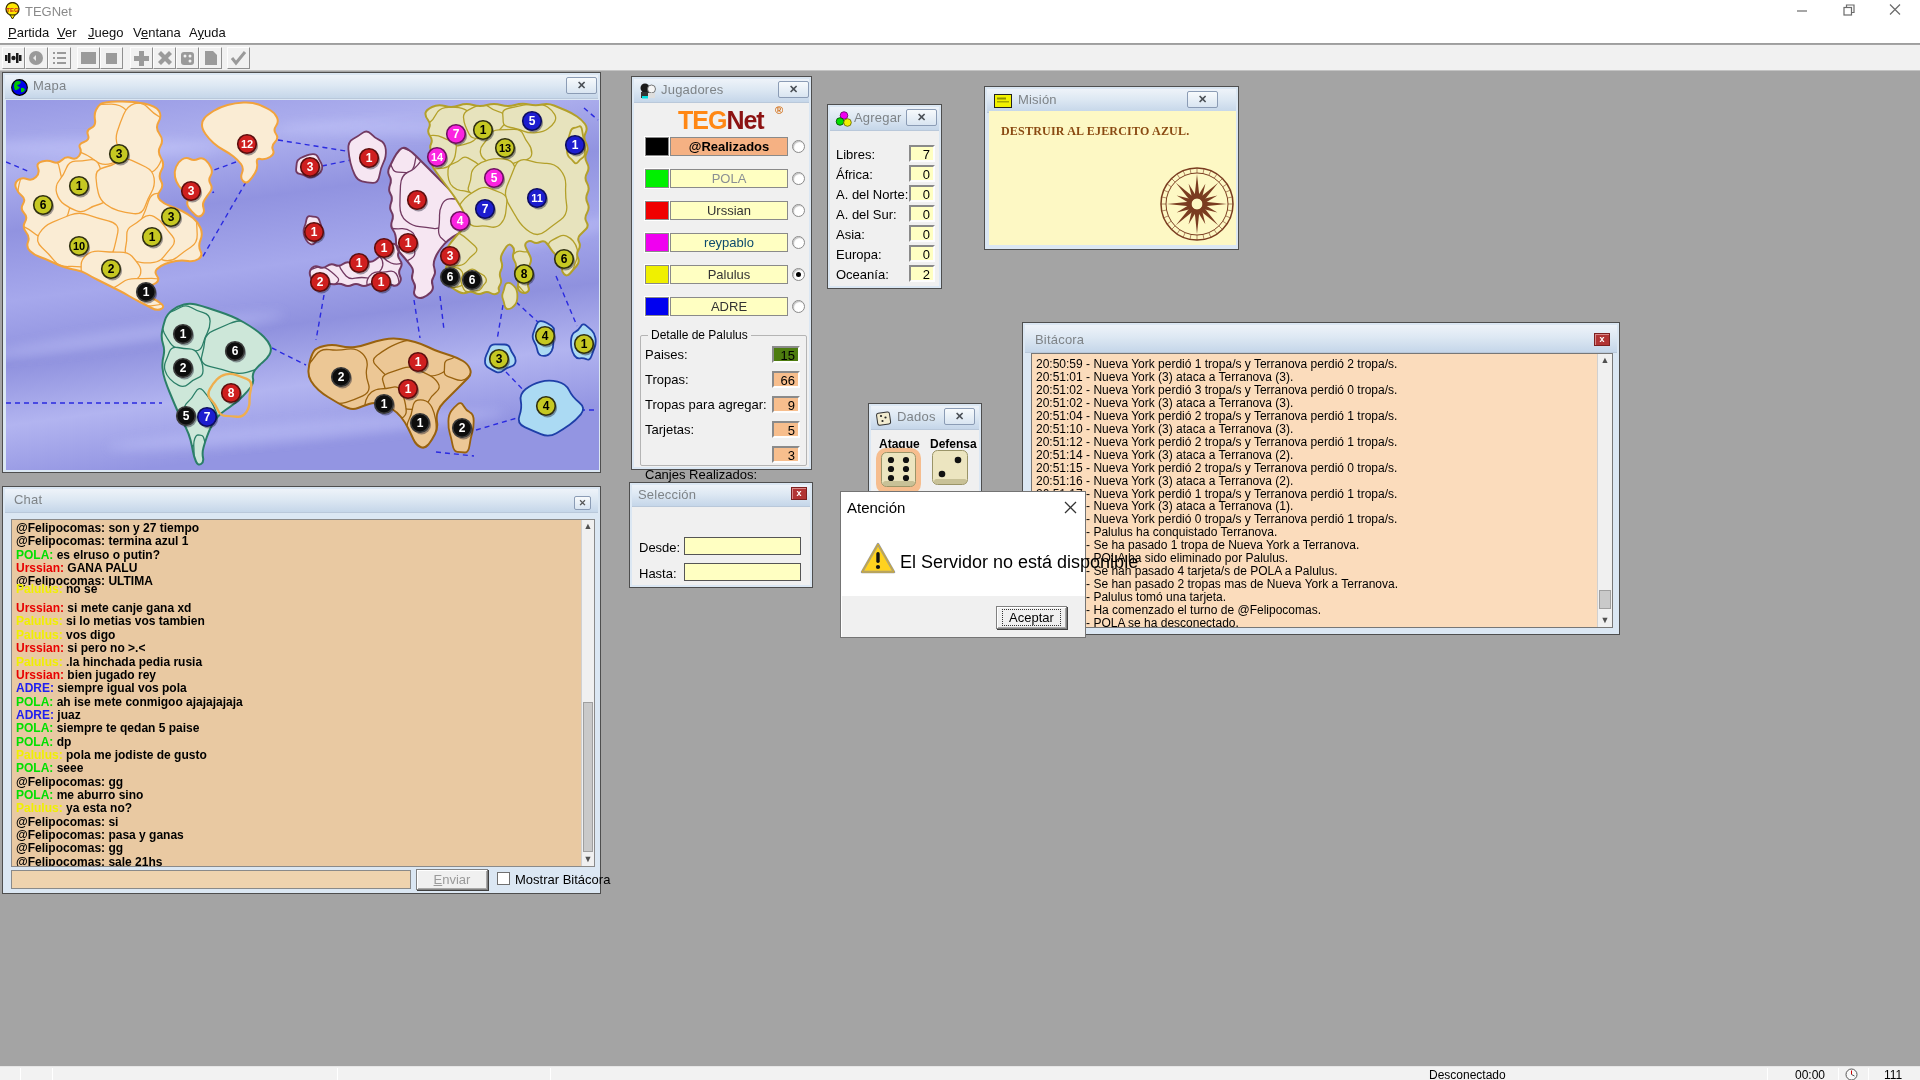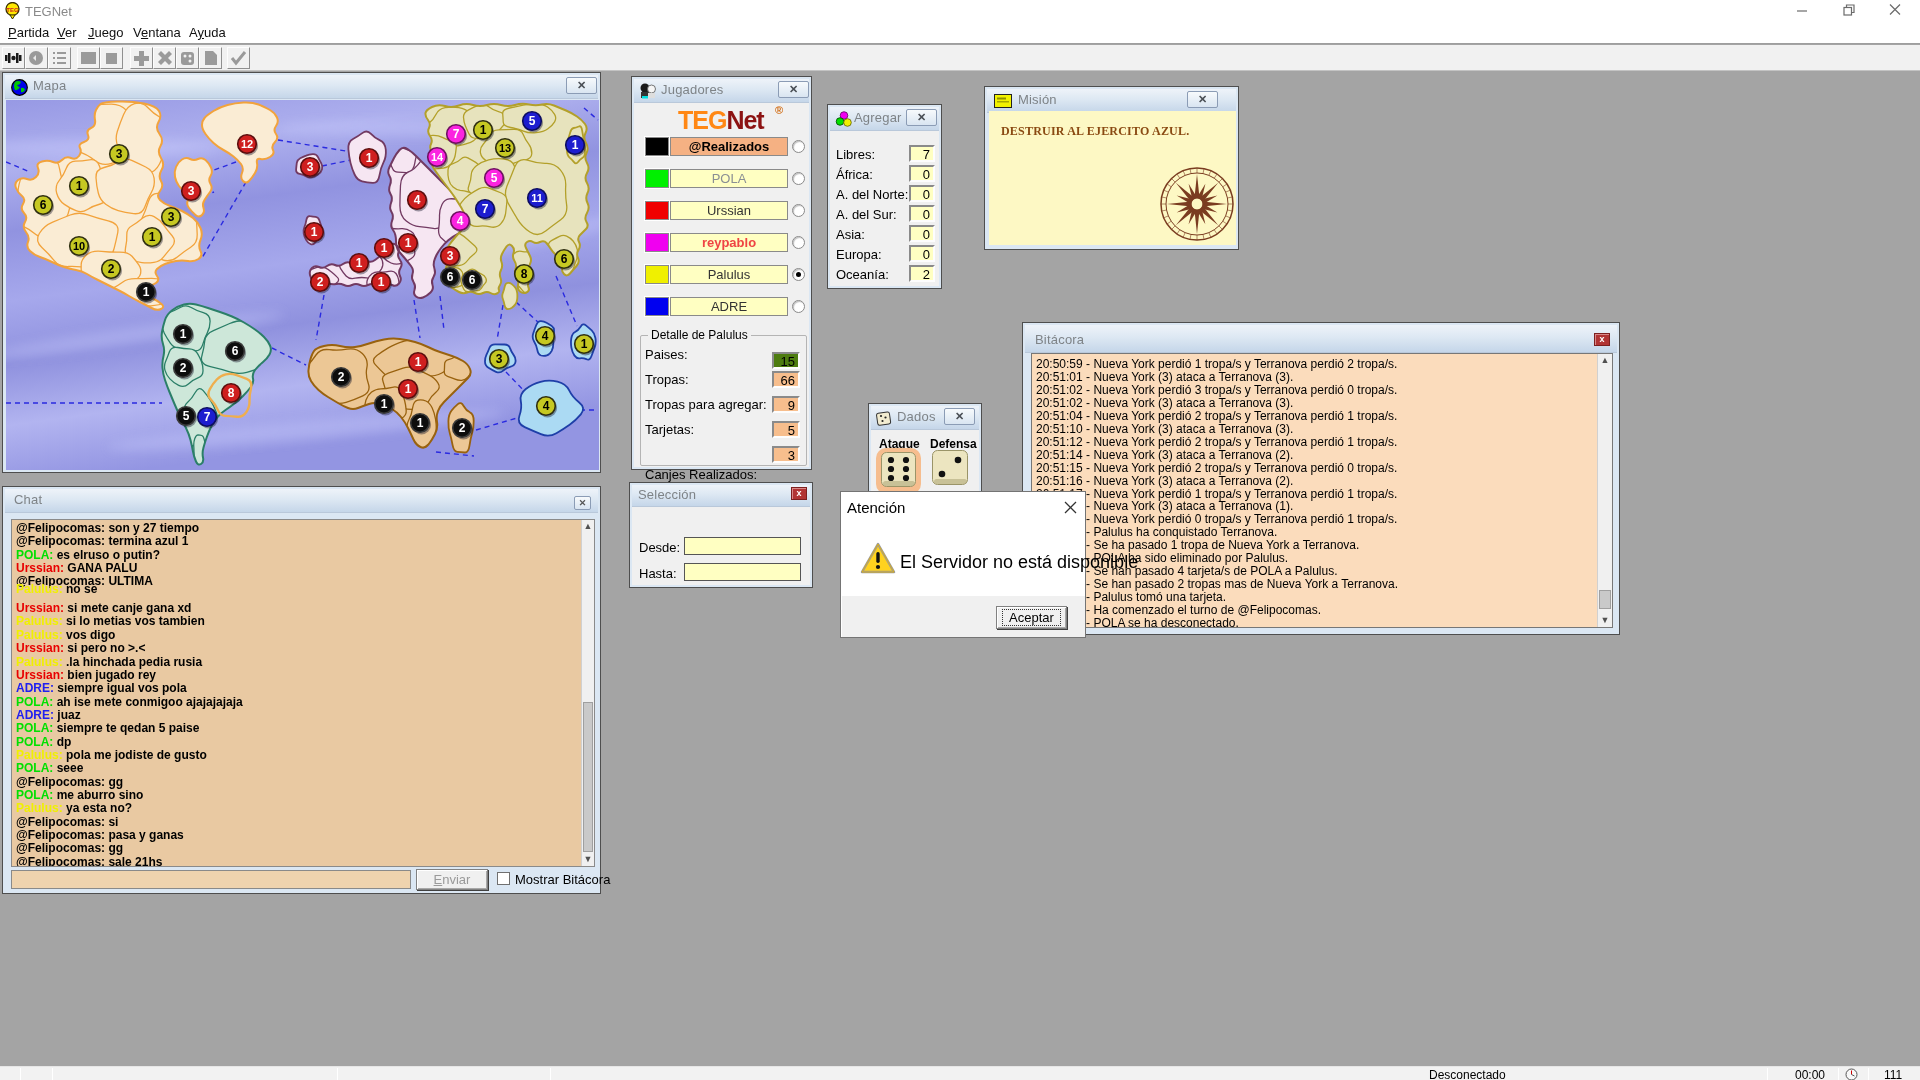--- a/index.html
+++ b/index.html
@@ -467,33 +467,33 @@
 <div class="abs" style="left:13px;top:60px;width:24px;height:19px;background:#000000;border:1px solid #8a8a8a;box-shadow:0 0 0 1px #fff;"></div>
 <div class="abs" style="left:38px;top:60px;width:118px;height:19px;background:#f5b183;border:1px solid #8a8a8a;text-align:center;font-weight:bold;color:#000;font-size:13px;line-height:17px;">@Realizados</div>
 <div class="radio " style="left:160px;top:63px"></div>
 <div class="abs" style="left:13px;top:92px;width:24px;height:19px;background:#00f000;border:1px solid #8a8a8a;box-shadow:0 0 0 1px #fff;"></div>
 <div class="abs" style="left:38px;top:92px;width:118px;height:19px;background:#ffffc2;border:1px solid #8a8a8a;text-align:center;font-weight:normal;color:#8a8f94;font-size:13px;line-height:17px;">POLA</div>
 <div class="radio " style="left:160px;top:95px"></div>
 <div class="abs" style="left:13px;top:124px;width:24px;height:19px;background:#f00000;border:1px solid #8a8a8a;box-shadow:0 0 0 1px #fff;"></div>
 <div class="abs" style="left:38px;top:124px;width:118px;height:19px;background:#ffffc2;border:1px solid #8a8a8a;text-align:center;font-weight:normal;color:#333;font-size:13px;line-height:17px;">Urssian</div>
 <div class="radio " style="left:160px;top:127px"></div>
 <div class="abs" style="left:13px;top:156px;width:24px;height:19px;background:#f000f0;border:1px solid #8a8a8a;box-shadow:0 0 0 1px #fff;"></div>
-<div class="abs" style="left:38px;top:156px;width:118px;height:19px;background:#ffffc2;border:1px solid #8a8a8a;text-align:center;font-weight:bold;color:#ef4444;font-size:13px;line-height:17px;">reypablo</div>
+<div class="abs" style="left:38px;top:156px;width:118px;height:19px;background:#ffffc2;border:1px solid #8a8a8a;text-align:center;font-weight:normal;color:#0c4a6e;font-size:13px;line-height:17px;">reypablo</div>
 <div class="radio " style="left:160px;top:159px"></div>
 <div class="abs" style="left:13px;top:188px;width:24px;height:19px;background:#f0f000;border:1px solid #8a8a8a;box-shadow:0 0 0 1px #fff;"></div>
 <div class="abs" style="left:38px;top:188px;width:118px;height:19px;background:#ffffc2;border:1px solid #8a8a8a;text-align:center;font-weight:normal;color:#333;font-size:13px;line-height:17px;">Palulus</div>
 <div class="radio sel" style="left:160px;top:191px"></div>
 <div class="abs" style="left:13px;top:220px;width:24px;height:19px;background:#0000f0;border:1px solid #8a8a8a;box-shadow:0 0 0 1px #fff;"></div>
 <div class="abs" style="left:38px;top:220px;width:118px;height:19px;background:#ffffc2;border:1px solid #8a8a8a;text-align:center;font-weight:normal;color:#333;font-size:13px;line-height:17px;">ADRE</div>
 <div class="radio " style="left:160px;top:223px"></div>
 <div class="grp" style="left:8px;top:258px;width:167px;height:131px">
       <b>Detalle de Palulus</b>
     </div>
 <span class="lbl" style="left:13px;top:270px">Paises:</span>
-<div class="val" style="left:140px;top:275px;width:28px;height:17px;background:#4d7c0f;">15</div>
+<div class="val" style="left:140px;top:269px;width:28px;height:17px;background:#4d7c0f;">15</div>
 <span class="lbl" style="left:13px;top:295px">Tropas:</span>
 <div class="val" style="left:140px;top:294px;width:28px;height:17px;background:#f7be8d;">66</div>
 <span class="lbl" style="left:13px;top:320px">Tropas para agregar:</span>
 <div class="val" style="left:140px;top:319px;width:28px;height:17px;background:#f7be8d;">9</div>
 <span class="lbl" style="left:13px;top:345px">Tarjetas:</span>
 <div class="val" style="left:140px;top:344px;width:28px;height:17px;background:#f7be8d;">5</div>
 <span class="lbl" style="left:13px;top:390px">Canjes Realizados:</span>
 <div class="val" style="left:140px;top:369px;width:28px;height:17px;background:#f7be8d;">3</div>
 </div>
 <div class="win" style="left:629px;top:482px;width:184px;height:106px">

